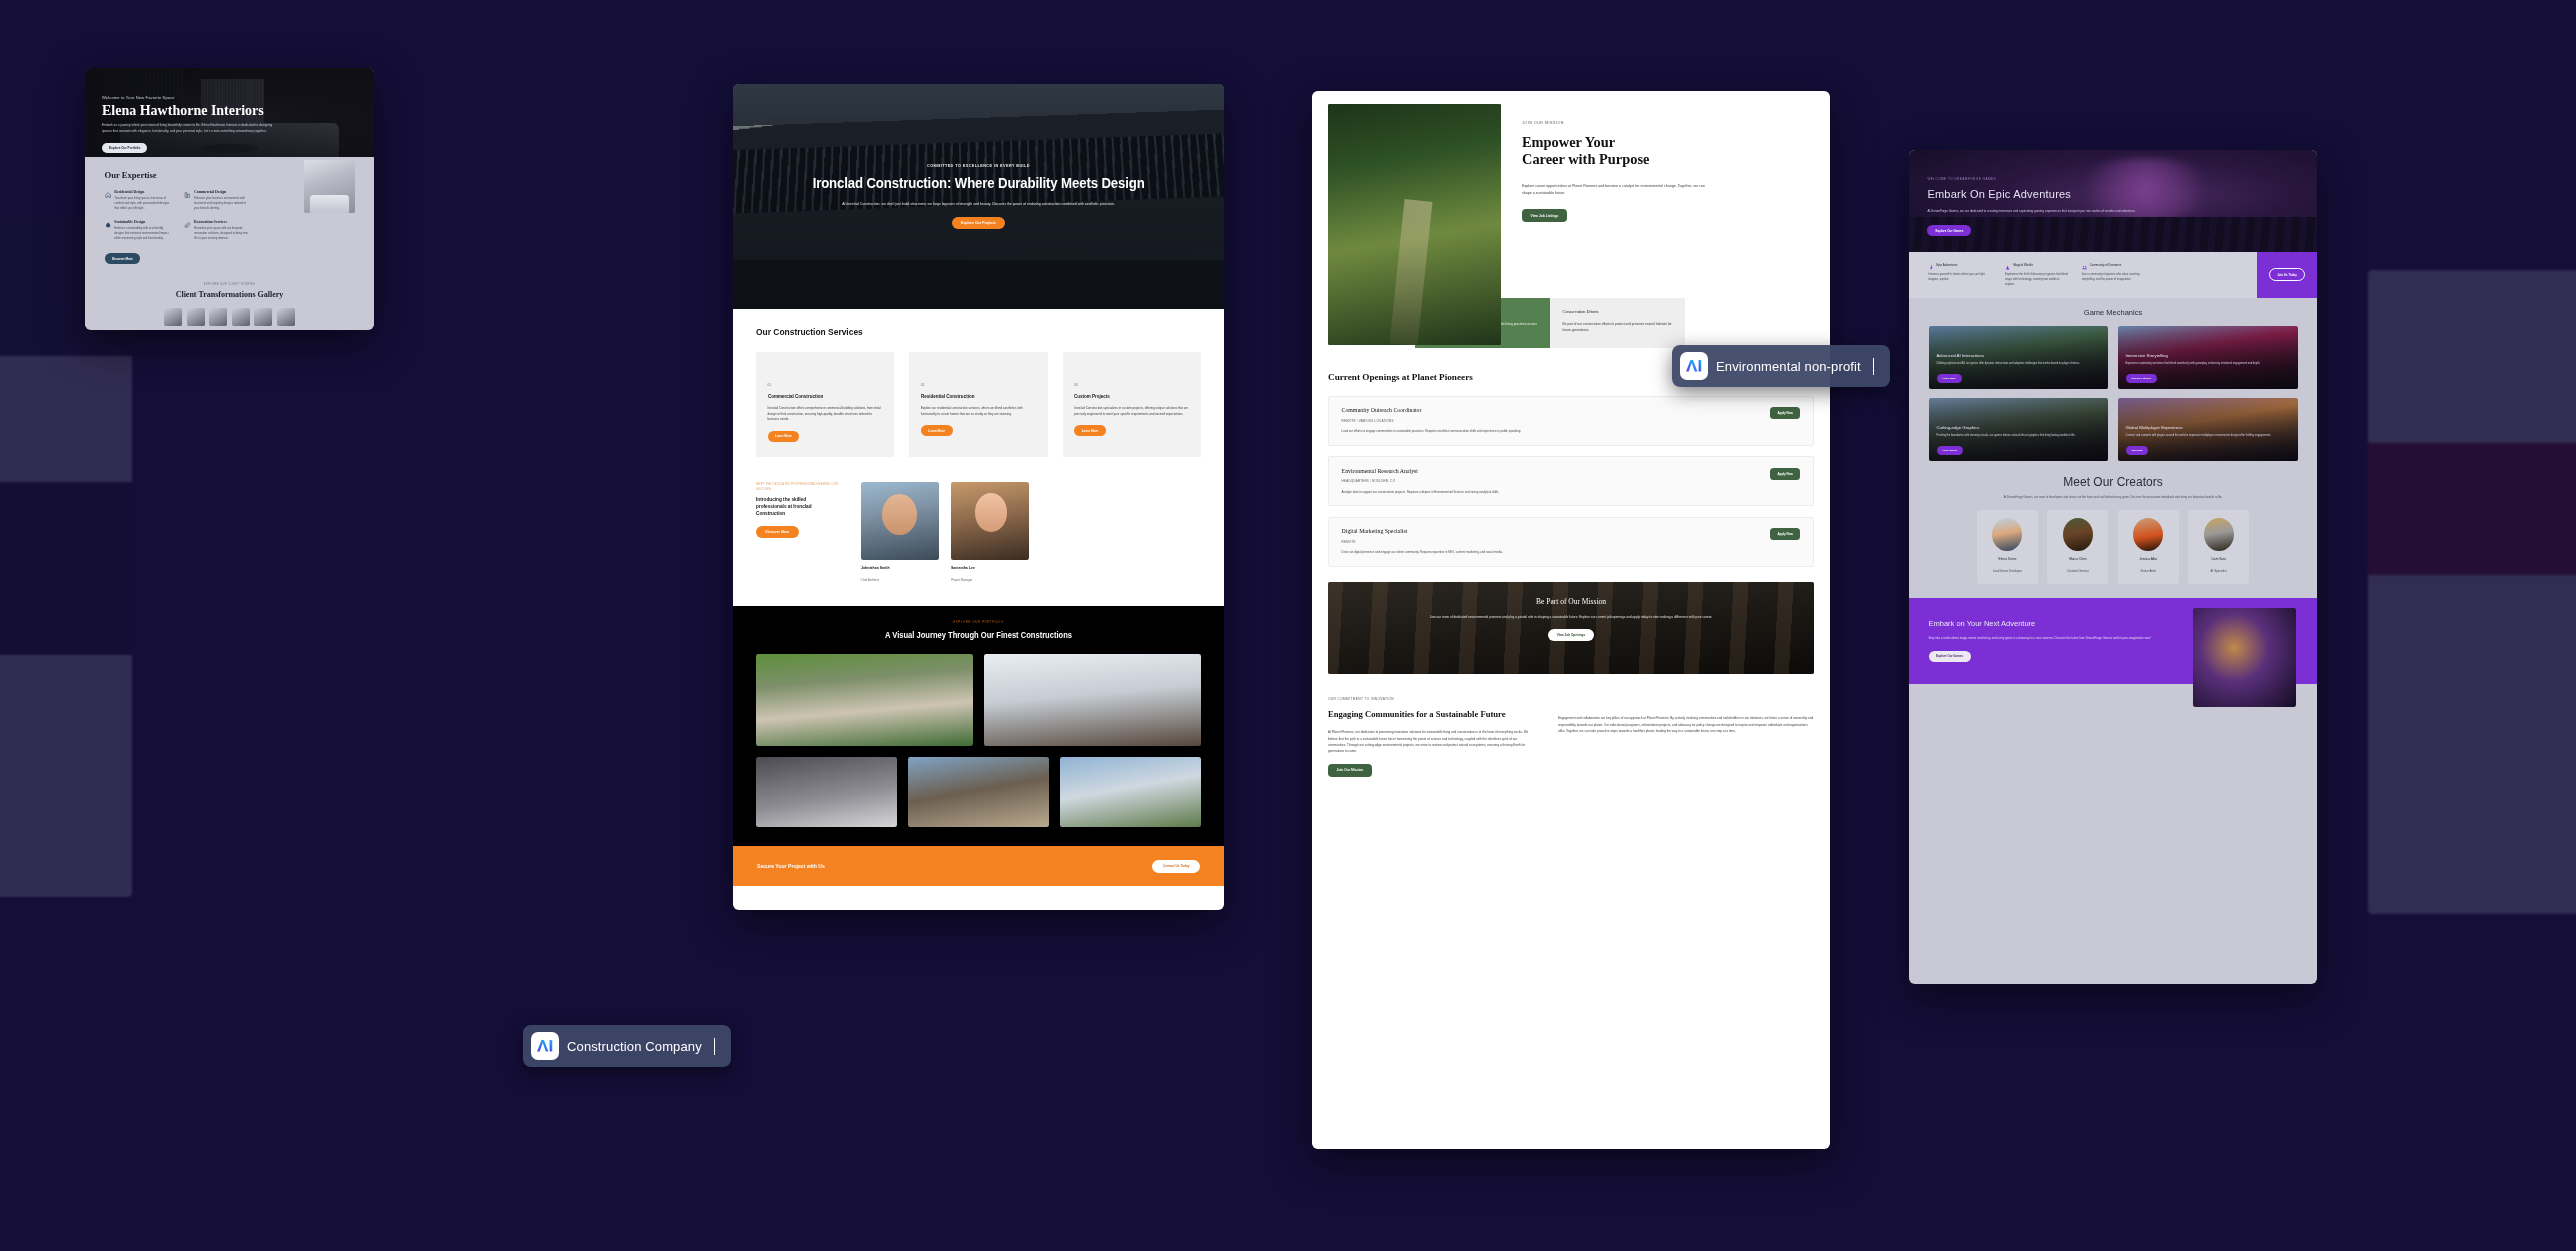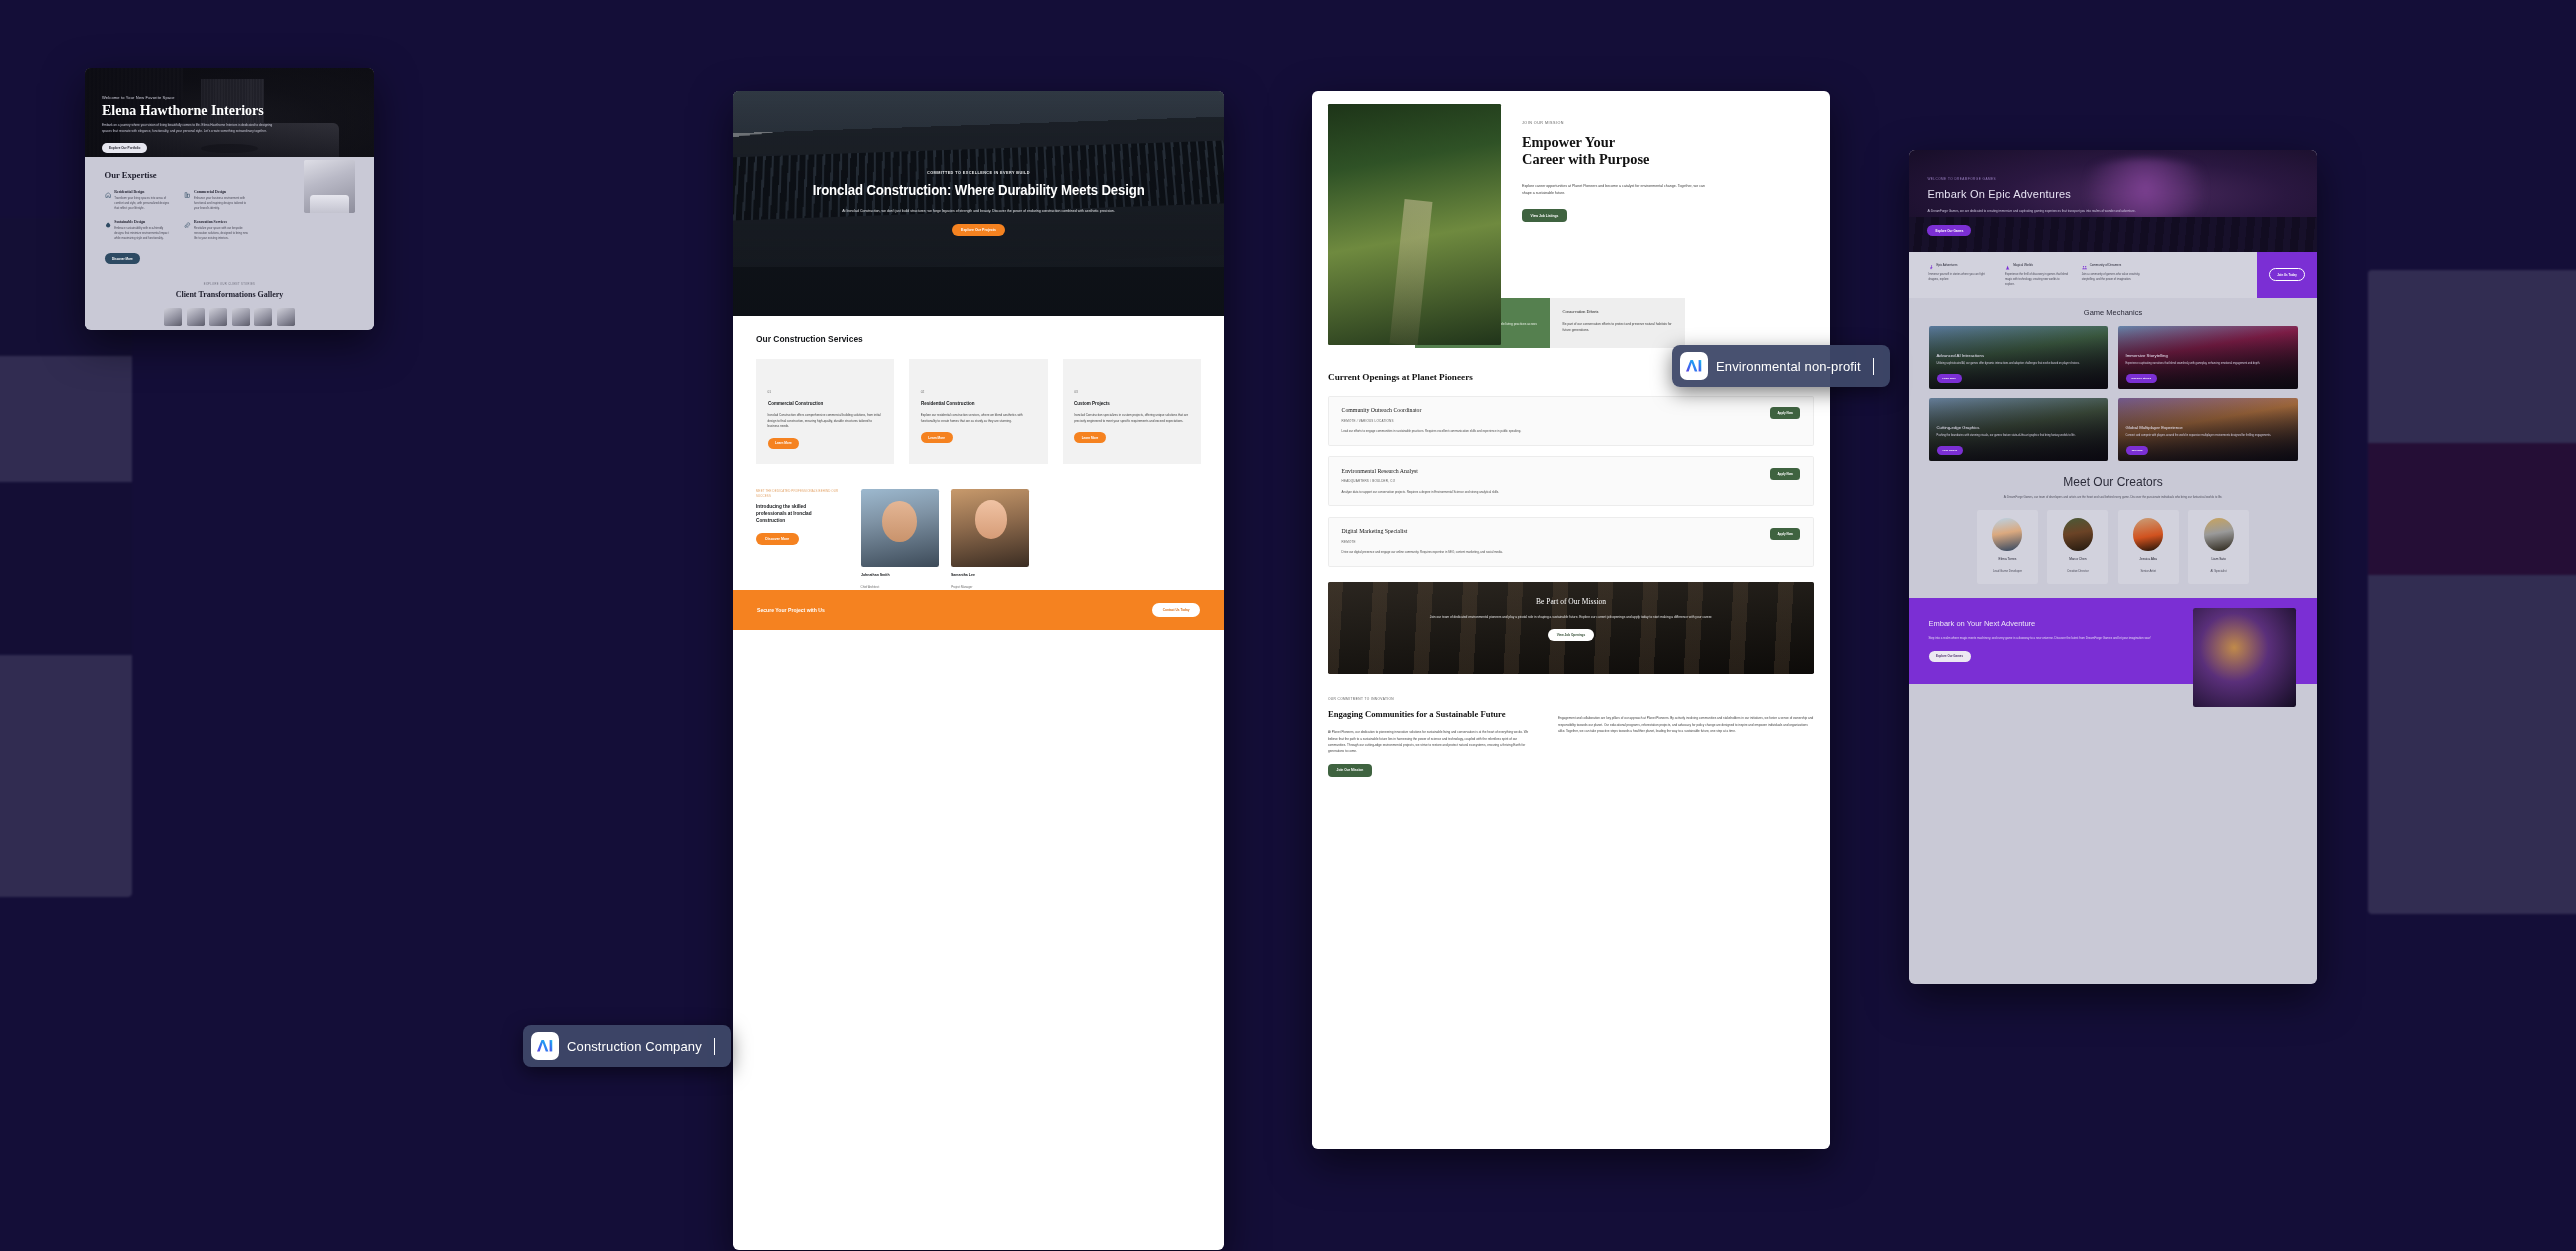--- a/index.html
+++ b/index.html
@@ -56,21 +56,21 @@
   .c1room:after{content:"";position:absolute;left:12%;bottom:0;width:78%;height:34%;
      background:linear-gradient(180deg,#e6e6ee,#c3c3cf);border-radius:3.5px 3.5px 0 0;}
   .c1-gal-eyebrow{text-align:center;font-size:2.6px;letter-spacing:.16em;color:#6b6b7a;margin:19.5px 0 4px;}
   .c1-gal-title{text-align:center;font-family:Liberation Serif, serif;font-size:8px;color:#1d1d2c;margin:0 0 9.2px;}
   .c1-thumbs{display:flex;gap:4.6px;justify-content:center;}
   .c1-thumbs .th{width:18px;height:18px;border-radius:1.7px;
      background:linear-gradient(150deg,#cfcfd9,#8d8d9c 60%,#5c5c6a);}
   .c1-story{display:flex;gap:10.4px;padding:15px 19.5px 0;}
 
   
-  #card2{left:733px;top:91px;width:491px;height:1159px;background:#fff;}
+  #card2{left:733px;top:84px;width:491px;height:826px;background:#fff;}
   .c2hero{position:relative;height:225px;overflow:hidden;background:#1d2128;}
   .c2hero .sky{position:absolute;inset:0;background:linear-gradient(180deg,#4b5866 0%,#39434f 45%,#20252c 100%);}
   .c2hero .bldg{position:absolute;left:-4%;top:14%;width:108%;height:62%;
      background:linear-gradient(175deg,#c8cdd2 0 3%, #2a3039 3% 100%);
      transform:perspective(402px) rotateX(7deg) rotateZ(-2deg);}
   .c2hero .glass{position:absolute;left:0;top:18%;width:100%;height:46%;
      background:repeating-linear-gradient(92deg,rgba(12,16,22,.9) 0 6.3px,rgba(70,84,100,.75) 6.3px 8.6px);}
   .c2hero .ground{position:absolute;left:0;bottom:0;width:100%;height:22%;background:#151a21;}
   .c2hero .veil{position:absolute;inset:0;background:linear-gradient(180deg,rgba(10,13,18,.42),rgba(10,13,18,.72));}
   .c2hero .inner{position:absolute;inset:0;display:flex;flex-direction:column;align-items:center;
@@ -403,20 +403,33 @@
         <h4>Johnathan Smith</h4>
         <span>Chief Architect</span>
       </div>
       <div class="member m2">
         <div class="ph"></div>
         <h4>Samantha Lee</h4>
         <span>Project Manager</span>
       </div>
     </div>
 
+    <div class="c2-portfolio">
+      <div class="c2-pf-ey">EXPLORE OUR PORTFOLIO</div>
+      <h2 class="c2-pf-title">A Visual Journey Through Our Finest Constructions</h2>
+      <div class="pf-row1">
+        <div class="pf a"></div>
+        <div class="pf b"></div>
+      </div>
+      <div class="pf-row2">
+        <div class="pf c"></div>
+        <div class="pf d"></div>
+        <div class="pf e"></div>
+      </div>
+    </div>
 
     <div class="c2-cta">
       <h3>Secure Your Project with Us</h3>
       <span class="btn-white">Contact Us Today</span>
     </div>
   </div>
 
   <div class="card" id="card3">
     <div class="c3top">
       <div class="c3-img"></div>

